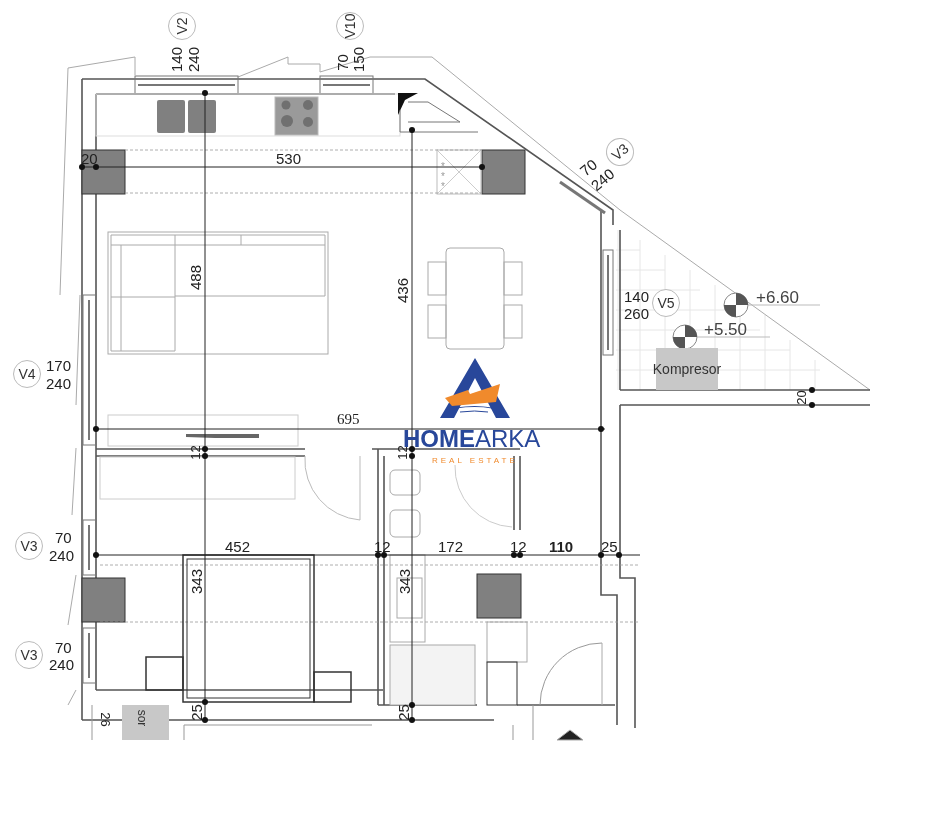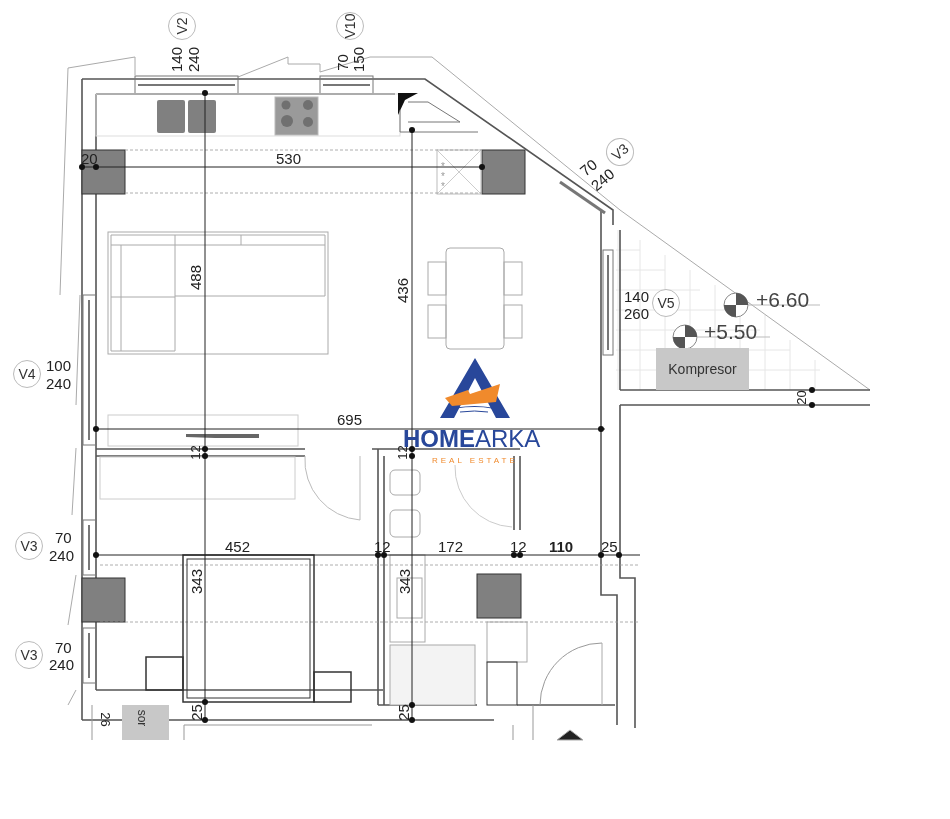--- a/index.html
+++ b/index.html
@@ -5,22 +5,22 @@
   html,body{margin:0;padding:0;background:#fff;}
   body{width:950px;height:819px;position:relative;overflow:hidden;font-family:"Liberation Sans",sans-serif;}
   #plan{position:absolute;left:0;top:0;width:950px;height:819px;}
   .lbl{position:absolute;color:#222;font-size:15px;line-height:1;white-space:nowrap;}
   .lbl.v{transform:rotate(-90deg);transform-origin:center center;}
   .lbl.d{transform:rotate(-40deg);transform-origin:center center;}
   .tag{position:absolute;width:26px;height:26px;border:1px solid #bbb;border-radius:50%;
        display:flex;align-items:center;justify-content:center;font-size:14px;color:#333;background:#fff;}
   .tag.v{transform:rotate(-90deg);}
   .tag.d{transform:rotate(-40deg);}
-  .elev{position:absolute;font-size:21px;color:#444;text-align:right;}
-  .komp{position:absolute;left:656px;top:348px;width:93px;height:42px;background:#c8c8c8;
+  .elev{position:absolute;font-size:17px;color:#444;text-align:right;}
+  .komp{position:absolute;left:656px;top:348px;width:62px;height:42px;background:#c8c8c8;
         display:flex;align-items:center;justify-content:center;font-size:14px;color:#333;}
   .logo{position:absolute;left:400px;top:356px;width:150px;height:110px;}
   .brand{position:absolute;left:403px;top:425px;font-size:24px;letter-spacing:0px;color:#28479a;}
   .brand b{font-weight:bold;}
   .brand span{font-weight:normal;}
   .sub{position:absolute;left:432px;top:456px;font-size:8px;letter-spacing:3px;color:#f08a2c;}
 </style>
 </head>
 <body>
 
@@ -255,40 +255,40 @@
 
 <div class="tag" style="left:652px;top:289px;">
     <span>V5</span>
   </div>
 <div class="lbl" style="left:624px;top:289px;">140</div>
 <div class="lbl" style="left:624px;top:306px;">260</div>
 
 <div class="tag" style="left:13px;top:360px;text-align:right;">
     <span>V4</span>
   </div>
-<div class="lbl" style="left:46px;top:358px;">100</div>
+<div class="lbl" style="left:46px;top:358px;">170</div>
 <div class="lbl" style="left:46px;top:376px;">240</div>
 
 <div class="tag" style="left:15px;top:532px;">
     <span>V3</span>
   </div>
 <div class="lbl" style="left:55px;top:530px;">70</div>
 <div class="lbl" style="left:49px;top:548px;">240</div>
 
 <div class="tag" style="left:15px;top:641px;">
     <span>V3</span>
   </div>
 <div class="lbl" style="left:55px;top:640px;">70</div>
 <div class="lbl" style="left:49px;top:657px;">240</div>
 
 <div class="lbl" style="left:81px;top:151px;">20</div>
 <div class="lbl" style="left:276px;top:151px;">530</div>
 <div class="lbl v" style="left:183px;top:270px;">488</div>
 <div class="lbl v" style="left:390px;top:283px;">436</div>
-<div class="lbl" style="left:337px;top:412px;">695</div>
+<div class="lbl" style="left:337px;top:412px;font-family:Liberation Serif, serif;">695</div>
 <div class="lbl v" style="left:188px;top:446px;font-size:13px;">12</div>
 <div class="lbl v" style="left:395px;top:446px;font-size:13px;">12</div>
 <div class="lbl" style="left:225px;top:539px;">452</div>
 <div class="lbl" style="left:374px;top:539px;">12</div>
 <div class="lbl" style="left:438px;top:539px;">172</div>
 <div class="lbl" style="left:510px;top:539px;">12</div>
 <div class="lbl" style="left:549px;top:539px;font-weight:bold;">110</div>
 <div class="lbl" style="left:601px;top:539px;">25</div>
 <div class="lbl v" style="left:184px;top:574px;">343</div>
 <div class="lbl v" style="left:392px;top:574px;">343</div>

